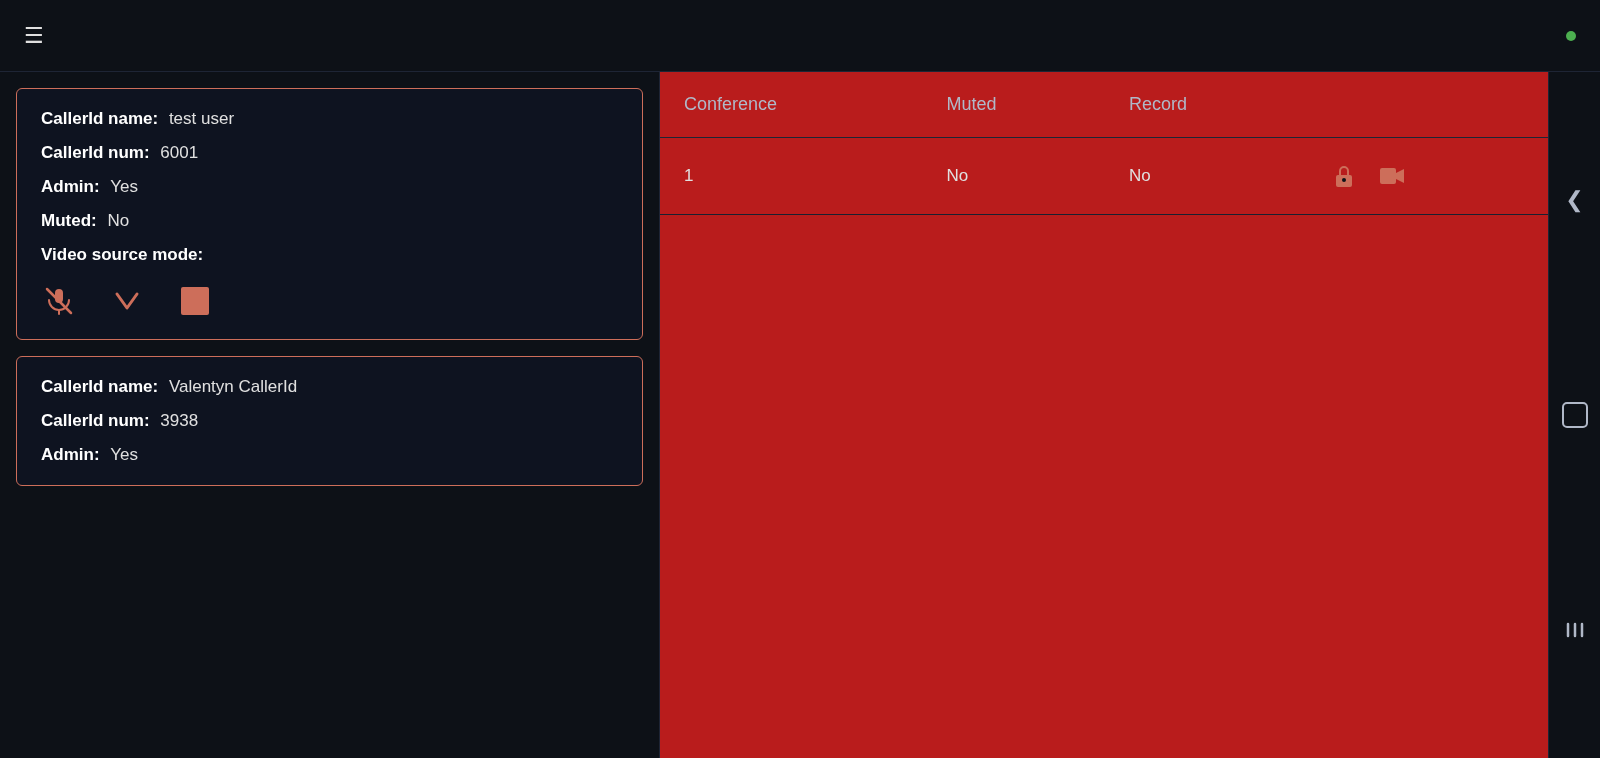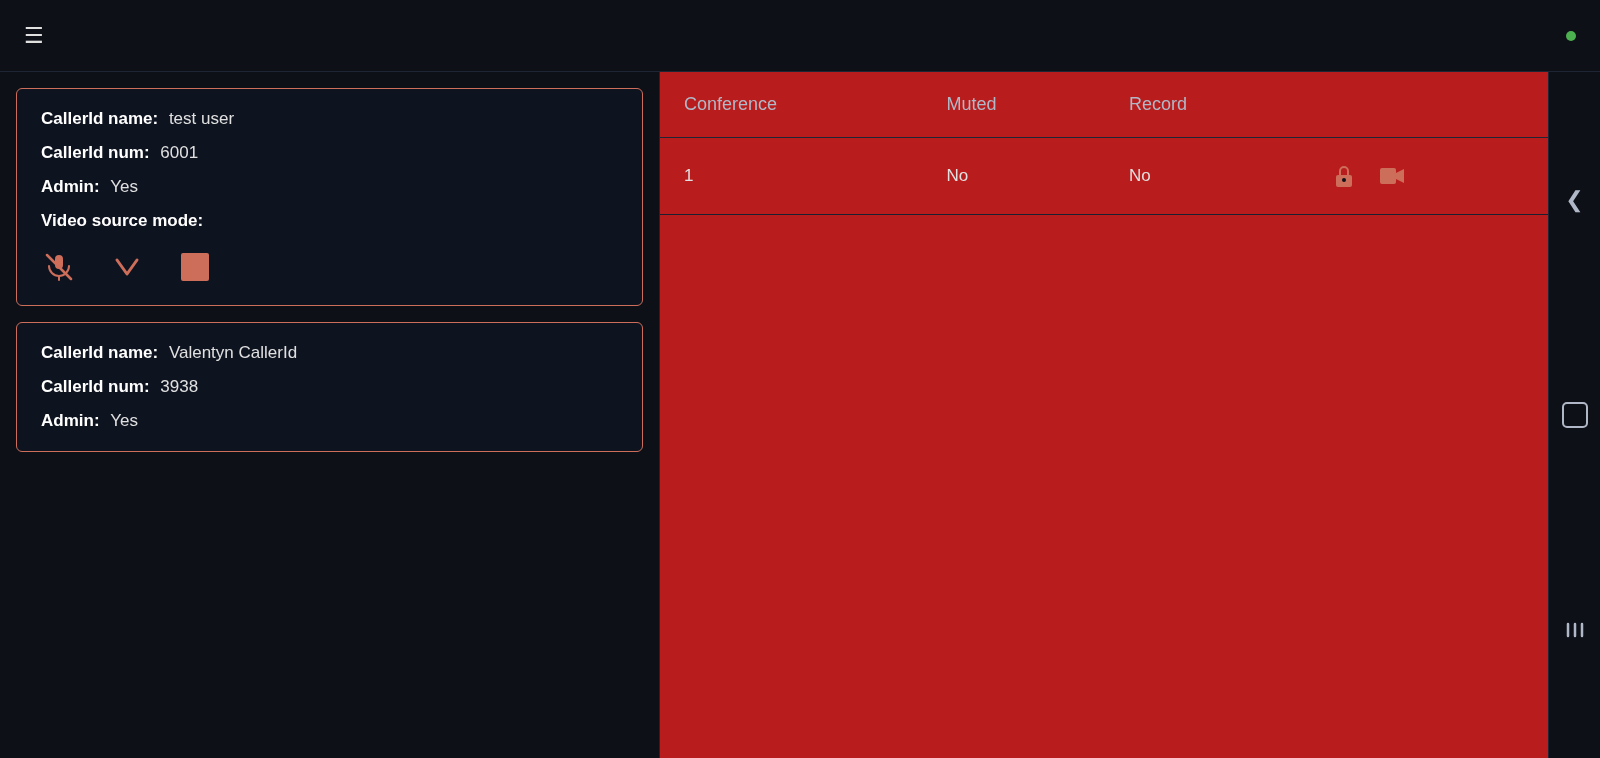--- a/index.html
+++ b/index.html
@@ -200,20 +200,24 @@
         <span class="caller-label">CallerId name:</span>
         <span class="caller-value">test user</span>
       </div>
       <div class="caller-info-row">
         <span class="caller-label">CallerId num:</span>
         <span class="caller-value">6001</span>
       </div>
       <div class="caller-info-row">
         <span class="caller-label">Admin:</span>
         <span class="caller-value">Yes</span>
+      </div>
+      <div class="caller-info-row">
+        <span class="caller-label">Muted:</span>
+        <span class="caller-value">No</span>
       </div>
       <div class="caller-info-row">
         <span class="caller-label">Video source mode:</span>
       </div>
 
       <div class="icons-row">
 
         <div class="action-icon">
           <svg width="30" height="30" viewBox="0 0 30 30" fill="none" xmlns="http://www.w3.org/2000/svg">
             <rect x="11" y="3" width="8" height="14" rx="4" fill="#cd6e5a"></rect>

